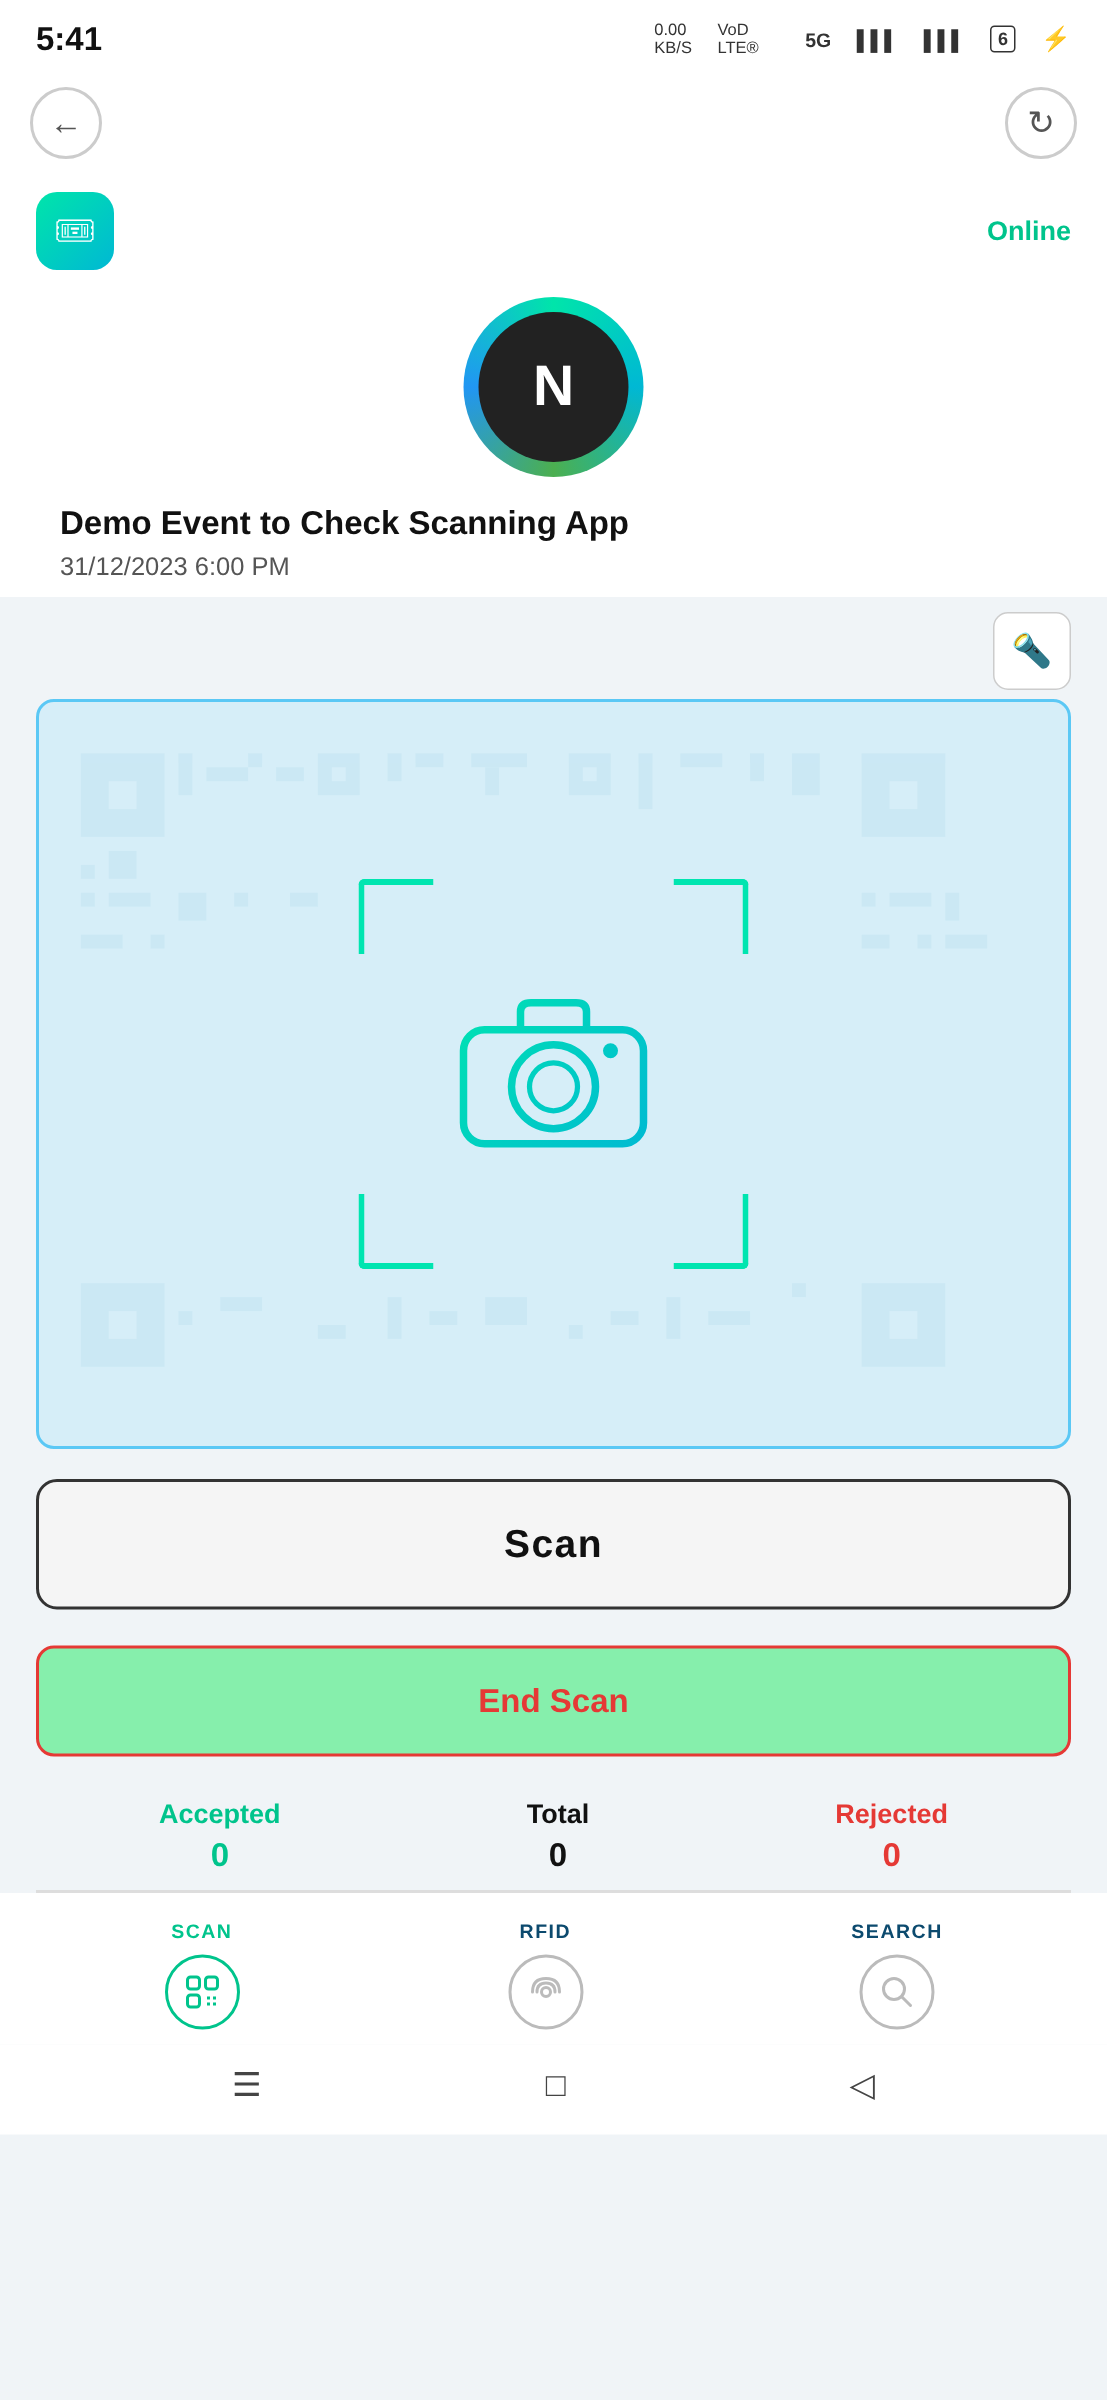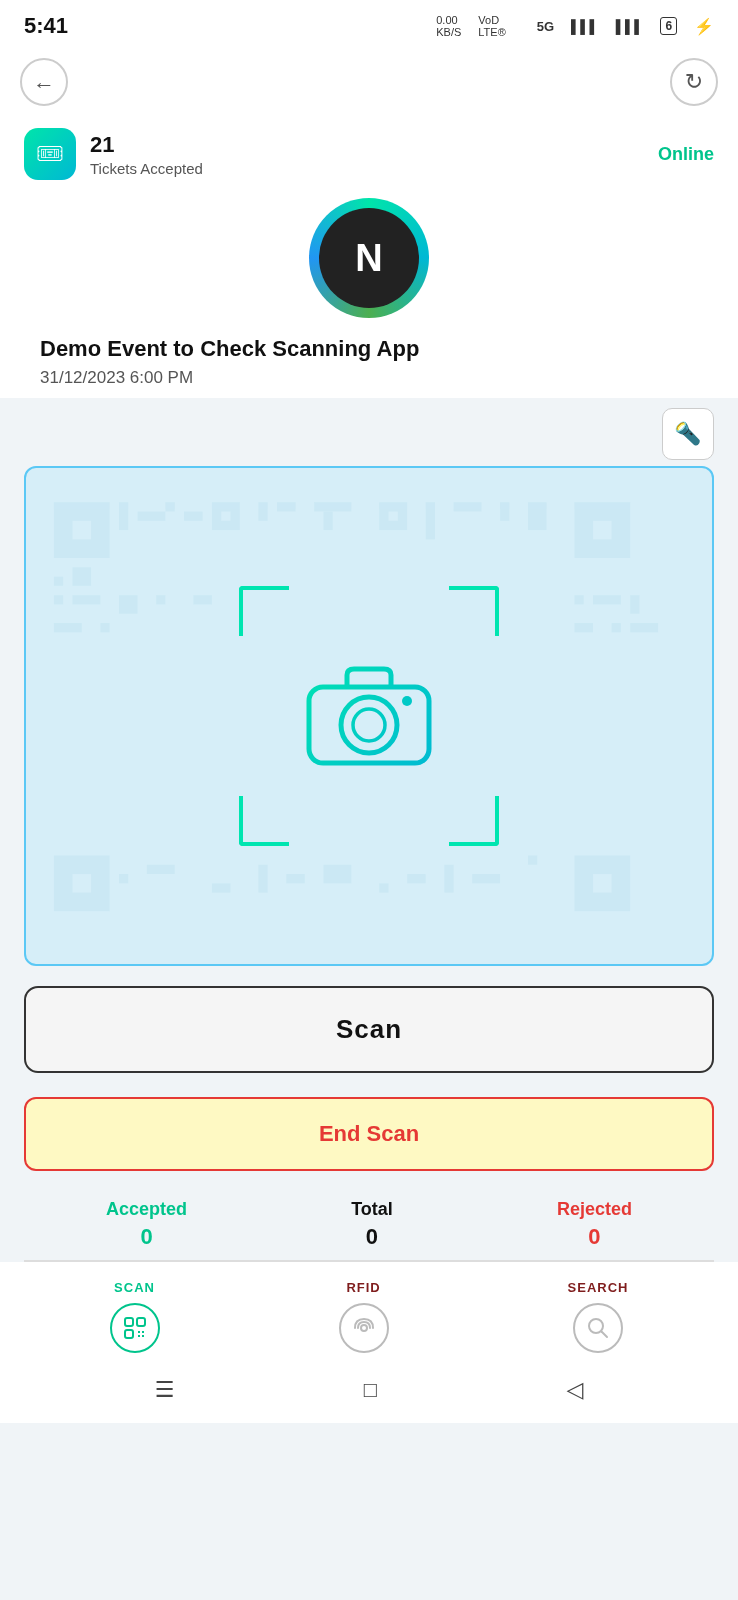--- a/index.html
+++ b/index.html
@@ -250,21 +250,21 @@
       font-size: 22px;
       font-weight: 700;
       color: #111;
       cursor: pointer;
     }
     .end-scan-btn {
       flex: 1;
       padding: 22px 10px;
       border: 2.5px solid #e53935;
       border-radius: 12px;
-      background: #fef9c3;
+      background: #86efac;
       font-size: 22px;
       font-weight: 700;
       color: #e53935;
       cursor: pointer;
     }
 
     
     .stats-row {
       display: flex;
       justify-content: space-around;
@@ -309,21 +309,21 @@
       align-items: center;
       gap: 8px;
       cursor: pointer;
     }
     .nav-tab-label {
       font-size: 13px;
       font-weight: 600;
       letter-spacing: 1px;
     }
     .nav-tab-label.active { color: #00c48c; }
-    .nav-tab-label.inactive { color: #7f1d1d; }
+    .nav-tab-label.inactive { color: #0c4a6e; }
     .nav-tab-icon {
       width: 50px;
       height: 50px;
       border-radius: 50%;
       border: 2px solid;
       display: flex;
       align-items: center;
       justify-content: center;
       font-size: 22px;
     }
@@ -377,24 +377,20 @@
     </button>
     <button class="nav-icon-btn">
       <span style="font-size:22px;">↻</span>
     </button>
   </div>
 
   <div class="event-info-row">
     <div class="event-left">
       <div class="ticket-icon-box">
         <span>🎟</span>
-      </div>
-      <div>
-        <div class="event-count">21</div>
-        <div class="event-subtitle">Tickets Accepted</div>
       </div>
     </div>
     <div class="online-badge">Online</div>
   </div>
 
   <div class="avatar-section">
     <div class="avatar-ring">
       <div class="avatar-inner">N</div>
     </div>
   </div>

